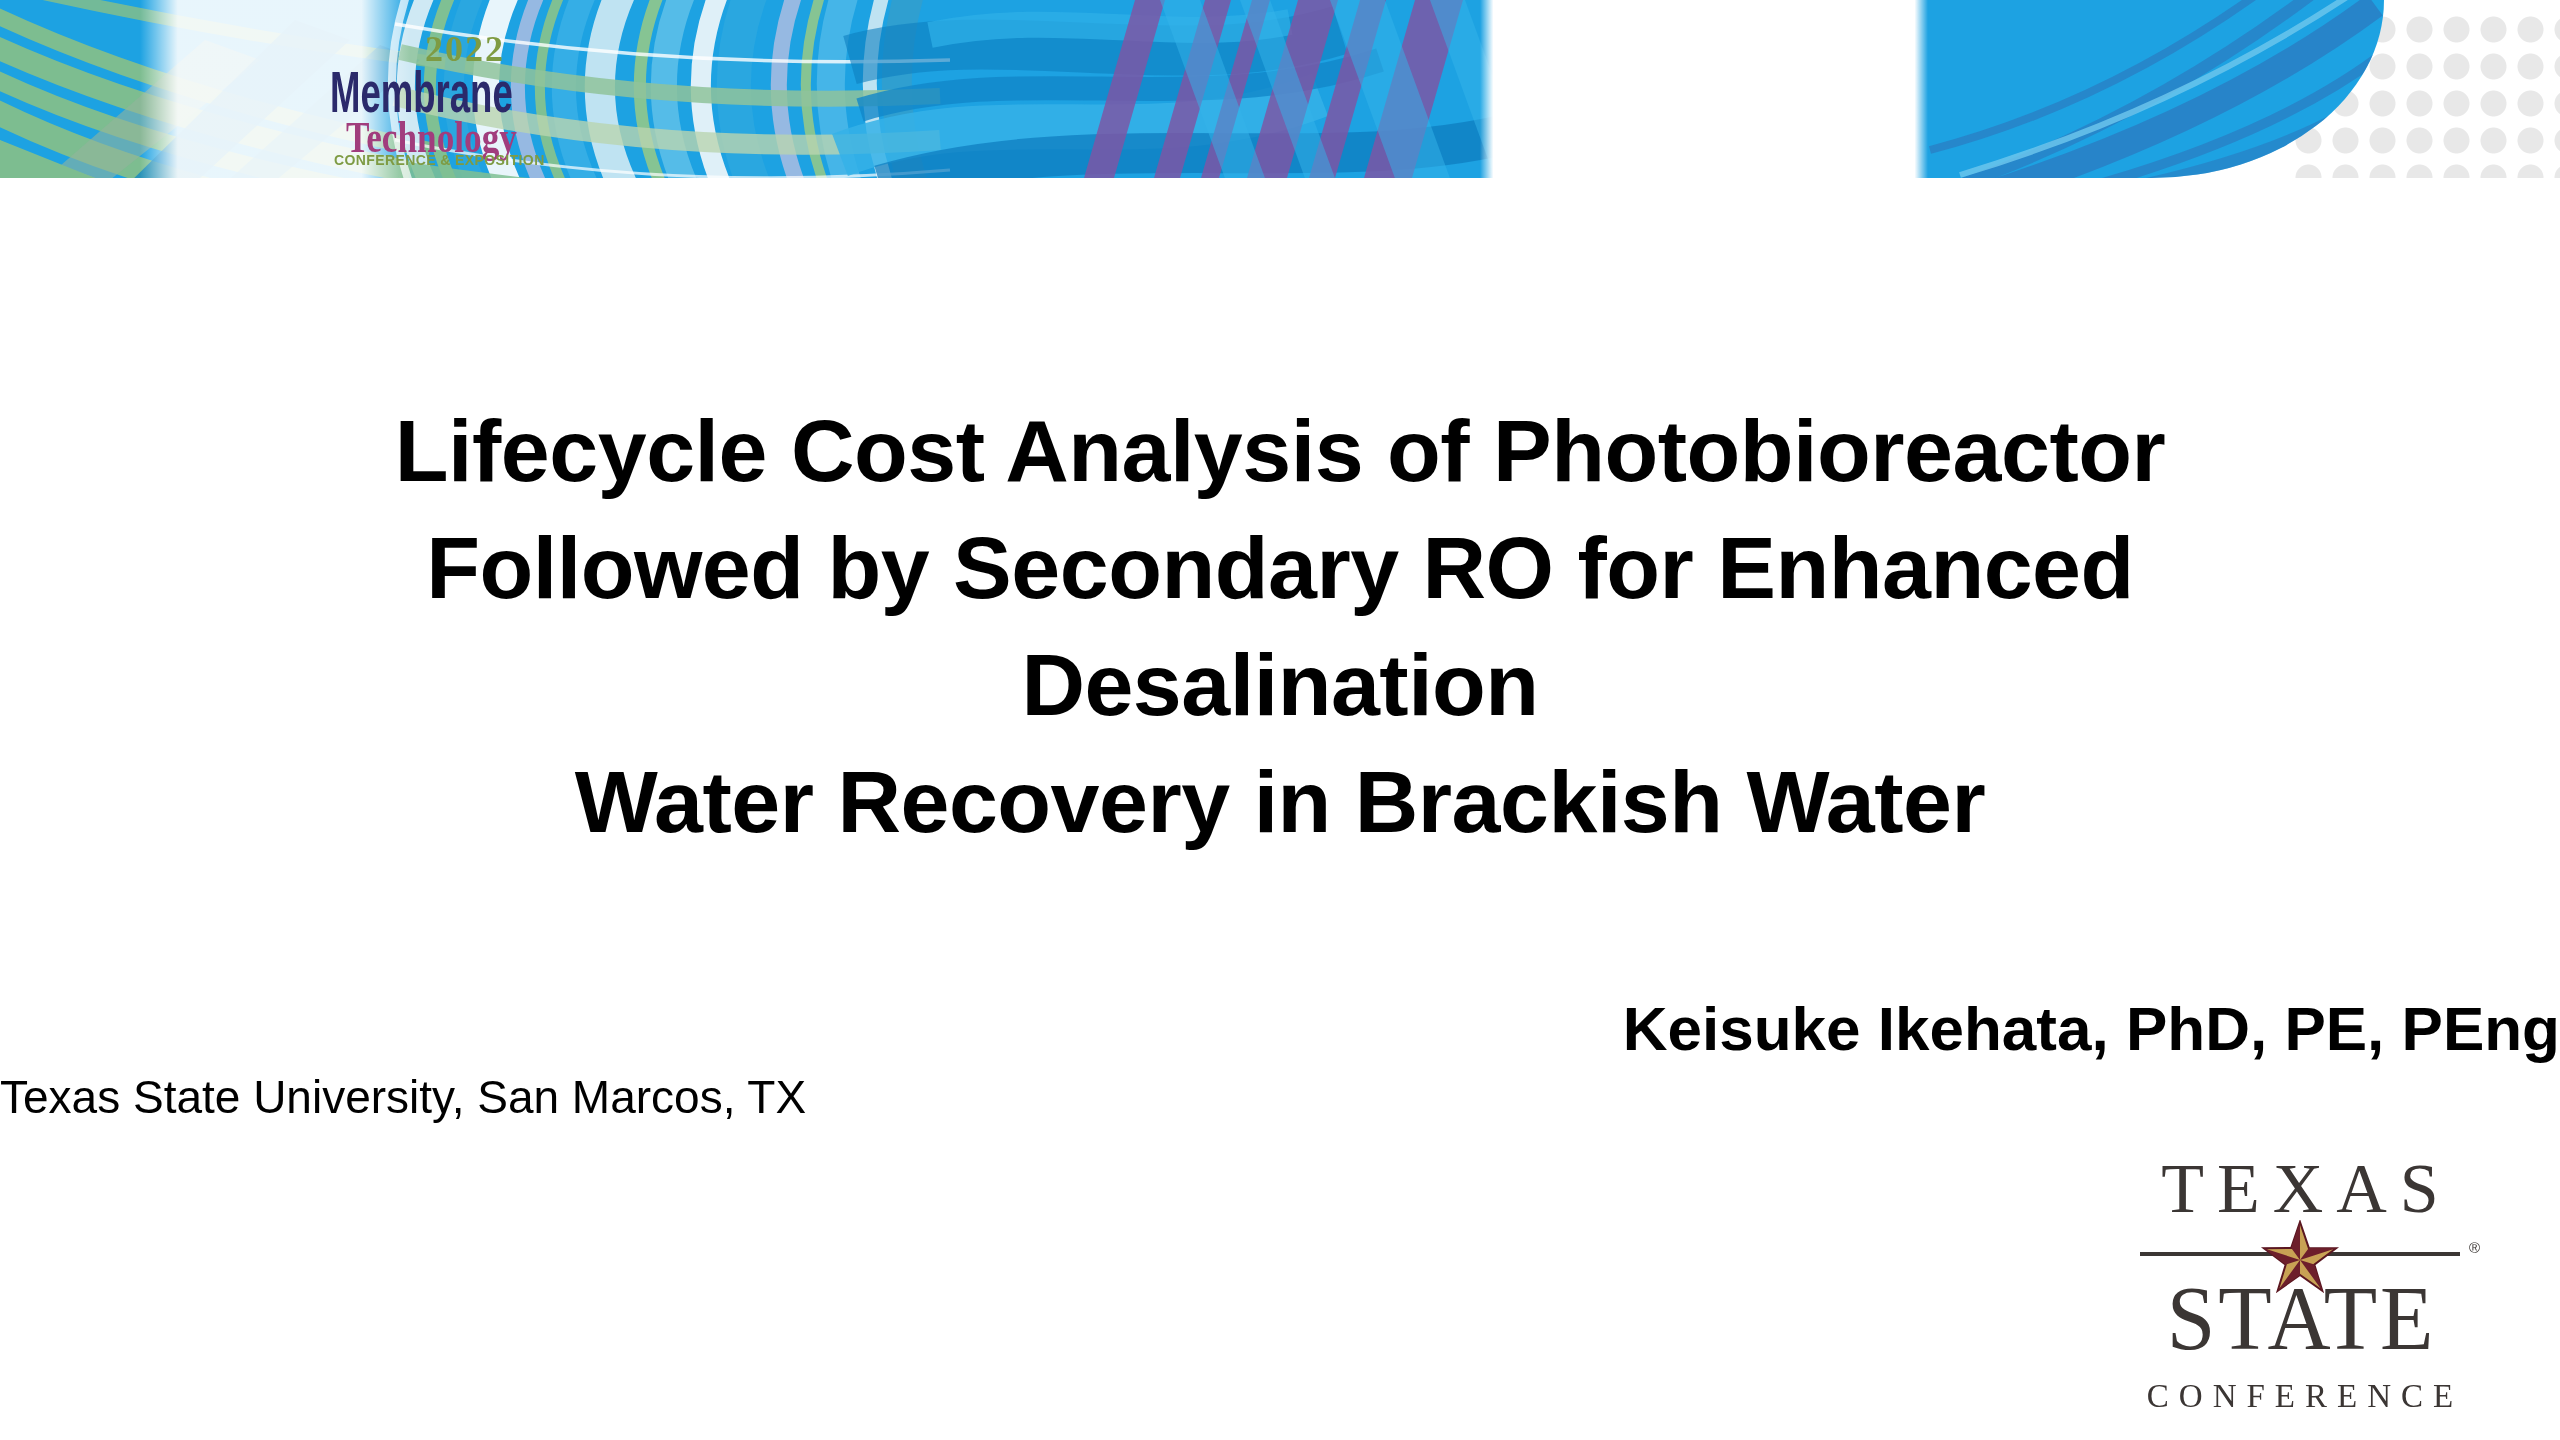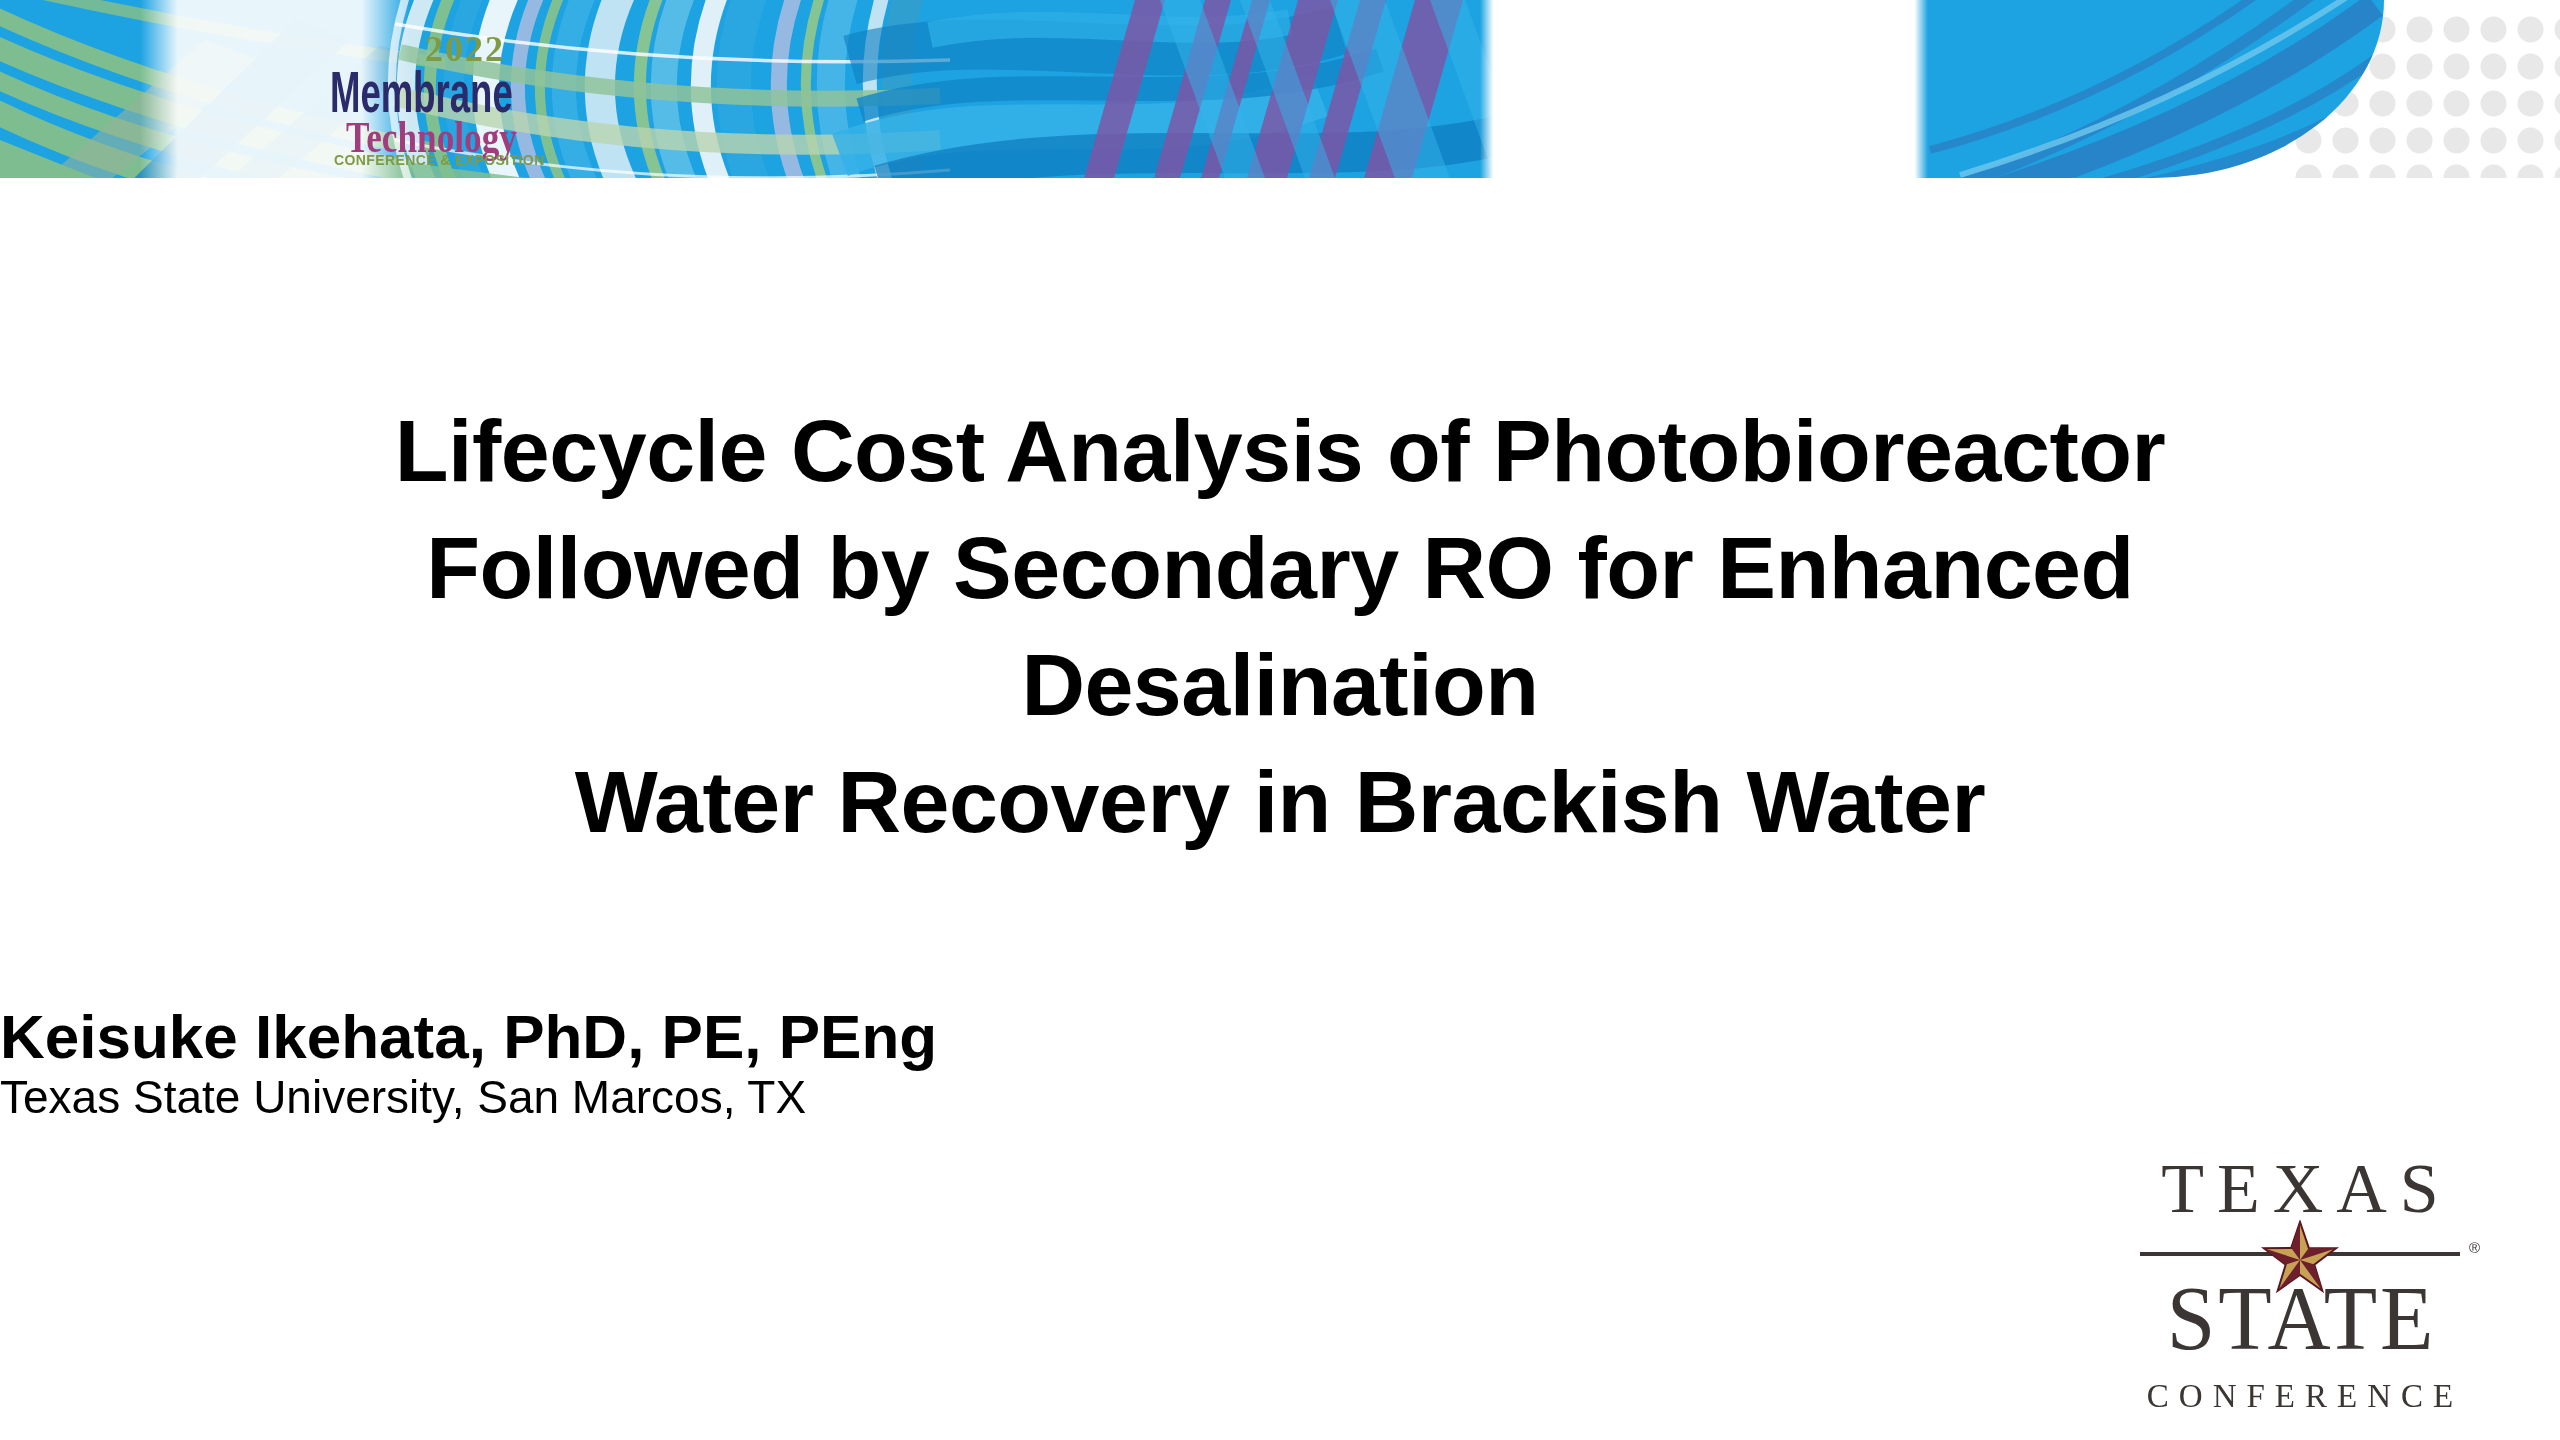--- a/index.html
+++ b/index.html
@@ -25,22 +25,22 @@
             transform-origin:left top;white-space:nowrap;}
   .mtc-tagline{position:absolute;top:152px;left:184px;font-weight:bold;font-size:14px;
             letter-spacing:.4px;color:#7e9b43;white-space:nowrap;}
 
   
   .assoc-panel{position:absolute;top:0;left:1483px;width:442px;height:178px;}
 
   
   .title{position:absolute;top:392px;left:0;right:0;margin:0;text-align:center;
          font-size:88px;font-weight:bold;line-height:117px;color:#000000;letter-spacing:-.5px;}
-  .author{position:absolute;top:993px;left:0;right:0;text-align:left;
-         font-size:62px;font-weight:bold;color:#000000;margin-top:8px;}
+  .author{position:absolute;top:993px;left:0;right:0;text-align:right;
+         font-size:62px;font-weight:bold;color:#000000;}
   .affiliation{position:absolute;top:1070px;left:0;right:0;text-align:left;
          font-size:46px;color:#000000;}
 
   
   .txstate{position:absolute;top:1122px;left:2128px;width:344px;text-align:center;
            color:#3b3634;font-family:"Liberation Serif",serif;margin-top:32px;}
   .tx-top{font-size:70px;line-height:1;letter-spacing:13px;padding-left:13px;}
   .tx-rule{position:relative;width:320px;height:4px;background:#3b3634;margin:28px auto 0 auto;}
   .tx-reg{position:absolute;right:-20px;top:-13px;font-size:15px;letter-spacing:0;
           font-family:"Liberation Sans",sans-serif;}

